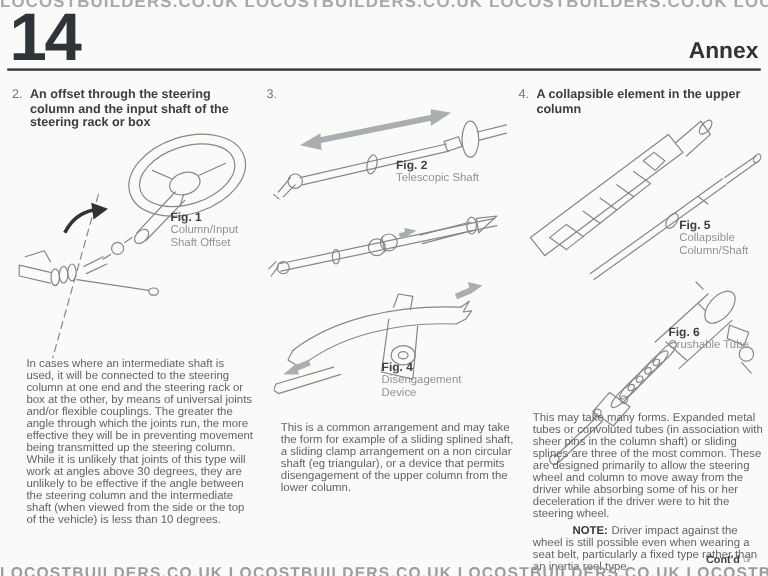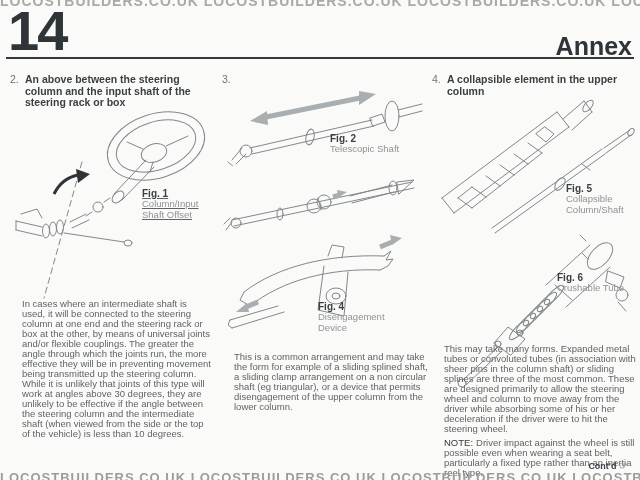--- a/index.html
+++ b/index.html
@@ -10,28 +10,28 @@
   .wm{position:absolute;left:0;width:100%;overflow:hidden;white-space:nowrap;
       font-weight:bold;letter-spacing:1px;}
   .wm-top{top:0;height:10px;color:#a9a9a7;font-size:14px;}
   .wm-top .wm-inner{display:block;transform:translateY(-7px);}
   .wm-bottom{top:467px;height:13px;color:#9c9c9a;font-size:13px;}
   .wm-bottom .wm-inner{display:block;transform:translateY(3px);}
   
   .chapter-num{position:absolute;left:8px;top:8px;font-size:56px;font-weight:bold;
                color:#2e3437;line-height:46px;letter-spacing:-2px;}
   .page-title{position:absolute;left:64px;top:32px;font-size:19px;font-weight:bold;color:#2e3437;}
-  .annex{position:absolute;right:8px;top:32px;font-size:25px;font-weight:bold;color:#2e3437;}
+  .annex{position:absolute;right:8px;top:32px;font-size:19px;font-weight:bold;color:#2e3437;}
   .header-rule{position:absolute;left:6px;top:57px;width:628px;height:2px;background:#33383b;}
   
   .colhead{position:absolute;font-size:10.5px;font-weight:bold;color:#3a3f42;line-height:11.5px;}
   .colhead .num{position:absolute;left:-15px;font-weight:normal;color:#6f7375;}
   
   .body-text{position:absolute;font-size:9.5px;line-height:10px;color:#606466;}
-  .note-label{font-weight:normal;color:#33383b;margin-right:3px;}
+  .note-label{font-weight:bold;color:#33383b;margin-right:3px;margin-left:33px;}
   
   .figcap{position:absolute;}
   .figcap .lbl{font-size:10px;font-weight:bold;color:#3a3f42;line-height:11px;}
   .figcap .txt{font-size:9.5px;color:#8f9396;line-height:10.5px;}
   
   .fig{position:absolute;}
   .fig svg{display:block;width:100%;height:100%;}
   .ln{stroke:#83888b;fill:none;stroke-width:1;stroke-linecap:round;stroke-linejoin:round;}
   .gray-arrow{stroke:#a9aeb1;fill:none;stroke-width:5;}
   .gray-head{fill:#a9aeb1;stroke:none;}
@@ -49,21 +49,21 @@
   <div class="wm wm-top">
     <span class="wm-inner">LOCOSTBUILDERS.CO.UK  LOCOSTBUILDERS.CO.UK  LOCOSTBUILDERS.CO.UK  LOCOSTBUILDERS.CO.UK  LOCOSTBUILDERS.CO.UK  LOCOSTBUILDERS.CO.UK  LOCOSTBUILDERS.CO.UK  LOCOSTBUILDERS.CO.UK</span>
   </div>
 
   <div class="chapter-num">14</div>
   <div class="annex">Annex</div>
   <div class="header-rule"></div>
 
   <div class="colhead" style="left:25px;top:74px;width:184px;">
     <span class="num">2.</span>
-    <span>An above between the steering column and the input shaft of the steering rack or box</span>
+    <span>An offset through the steering column and the input shaft of the steering rack or box</span>
   </div>
 
   <div class="fig" style="left:8px;top:90px;width:205px;height:212px;">
     <svg viewBox="0 0 205 212">
       <line class="ln" x1="74" y1="72" x2="36" y2="208" stroke-dasharray="6 4"></line>
       <path class="dark" d="M46,104 Q54,88 70,85" stroke-width="3"></path>
       <polygon class="dark-fill" points="68,79 82,84 70,93"></polygon>
       <g class="ln" transform="rotate(-18 148 56)">
         <ellipse cx="148" cy="56" rx="50" ry="32"></ellipse>
         <ellipse cx="148" cy="56" rx="41" ry="24"></ellipse>
@@ -77,21 +77,21 @@
       <path class="ln" d="M78,124 L62,132 M81,130 L64,138"></path>
       <ellipse class="ln" cx="52" cy="137" rx="3.5" ry="7"></ellipse>
       <ellipse class="ln" cx="45" cy="139" rx="3.5" ry="7"></ellipse>
       <ellipse class="ln" cx="38" cy="141" rx="3.5" ry="7"></ellipse>
       <path class="ln" d="M34,137 L8,131 M34,146 L8,140 M8,131 L8,140"></path>
       <path class="ln" d="M13,124 L29,119 L34,128"></path>
       <path class="ln" d="M56,143 L116,152"></path>
       <ellipse class="ln" cx="120" cy="153" rx="4" ry="3"></ellipse>
     </svg>
   </div>
-  <div class="figcap" style="left:142px;top:188px;width:72px;text-decoration:underline;">
+  <div class="figcap" style="left:142px;top:176px;width:72px;">
     <div class="lbl">Fig. 1</div>
     <div class="txt">Column/Input Shaft Offset</div>
   </div>
 
   <div class="body-text" style="left:22px;top:299px;width:190px;">In cases where an intermediate shaft is used, it will be connected to the steering column at one end and the steering rack or box at the other, by means of universal joints and/or flexible couplings. The greater the angle through which the joints run, the more effective they will be in preventing movement being transmitted up the steering column. While it is unlikely that joints of this type will work at angles above 30 degrees, they are unlikely to be effective if the angle between the steering column and the intermediate shaft (when viewed from the side or the top of the vehicle) is less than 10 degrees.</div>
 
   <div class="colhead" style="left:237px;top:74px;width:190px;">
     <span class="num">3.</span>
   </div>
 

